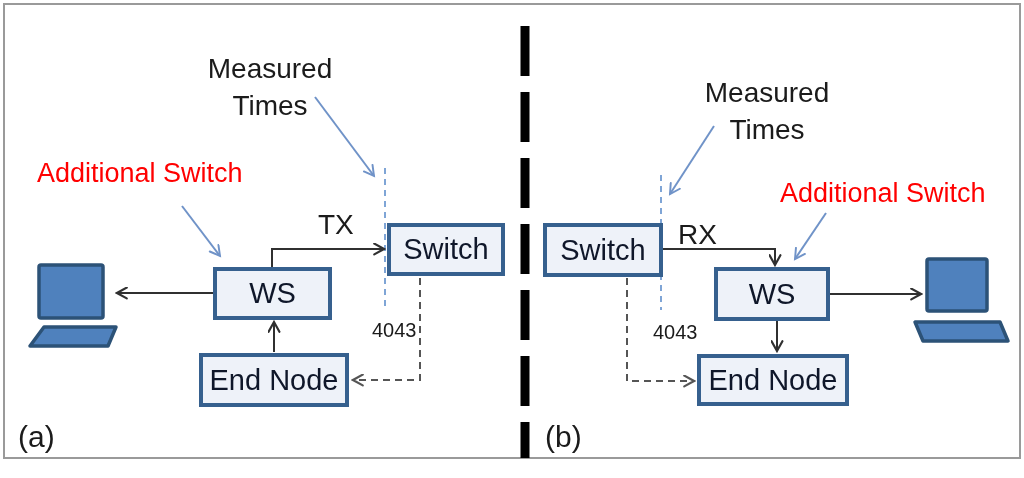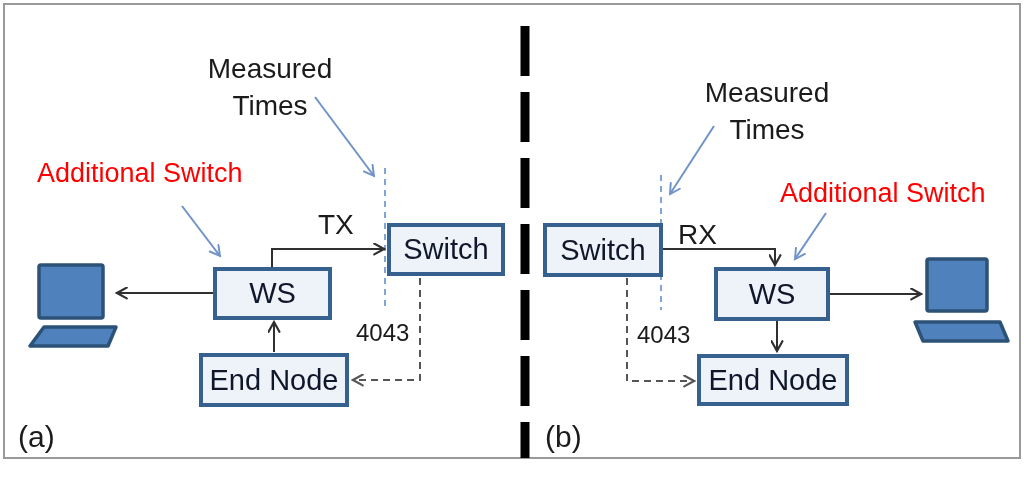--- a/index.html
+++ b/index.html
@@ -10,21 +10,21 @@
   }
   #frame{
     position:absolute;left:3px;top:3px;right:3px;bottom:3px;
     border:2px solid var(--frame,#9a9a9a);pointer-events:none;
   }
   svg.layer{position:absolute;left:0;top:0;z-index:1;}
   .lbl{position:absolute;z-index:3;white-space:nowrap;}
   .mt{width:148px;text-align:center;font-size:28px;line-height:37px;}
   .redlbl{color:var(--red-label,#ff0000);font-size:27px;}
   .dirlbl{font-size:28px;}
-  .portlbl{font-size:24px;}
+  .portlbl{font-size:20px;margin-left:16px;}
   .caption{font-size:30px;}
   .node{
     position:absolute;z-index:2;box-sizing:border-box;
     background:var(--box-fill,#eef2f9);
     border:4px solid var(--box-border,#36608e);
     display:flex;align-items:center;justify-content:center;
     font-size:29px;color:#0f172a;
   }
   
   .st-arrow{stroke:var(--arrow,#303030);stroke-width:2;fill:none;}

